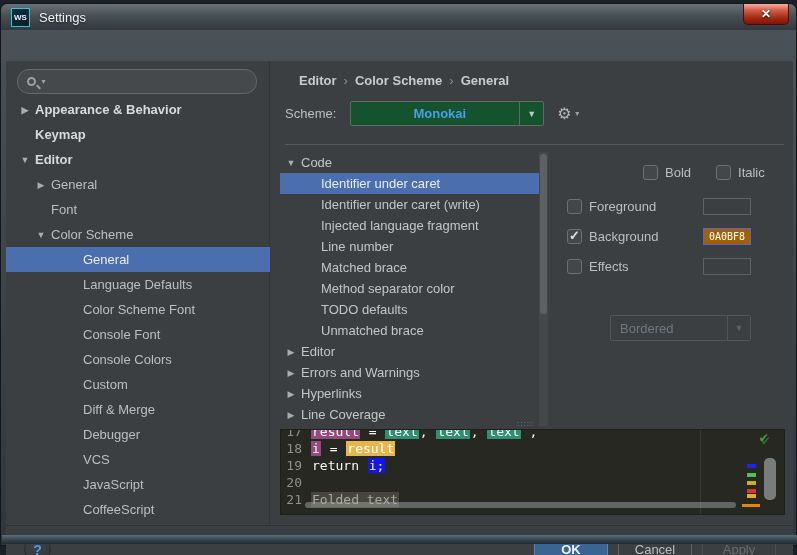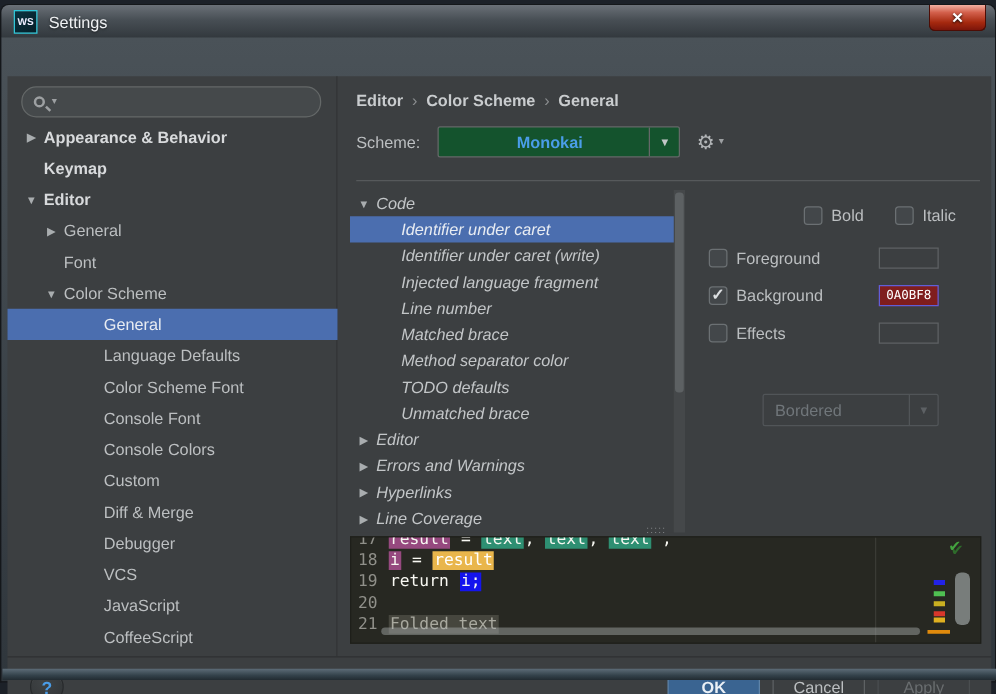--- a/index.html
+++ b/index.html
@@ -45,39 +45,39 @@
   .srow.bold { color:#d8dadc; font-weight:bold; }
   .srow.sel { background:#4b6eaf; color:#e8ecf2; }
   .srow.lvl0 { padding-left:14px; }
   .srow.lvl1 { padding-left:30px; }
   .srow.lvl2 { padding-left:62px; }
   .srow .lbl { margin-left:5px; }
   .srow.noarrow .lbl { margin-left:15px; }
 
   
   .main { position:absolute; left:265px; top:0; width:522px; height:464px; }
-  .breadcrumb { position:absolute; left:14px; top:12px; font-size:13px; font-weight:bold; color:#c9ccce; }
+  .breadcrumb { position:absolute; left:28px; top:12px; font-size:13px; font-weight:bold; color:#c9ccce; }
   .breadcrumb .sep { color:#8a8d8f; font-weight:normal; padding:0 7px; }
   .scheme-row { position:absolute; left:14px; top:40px; display:flex; align-items:center;text-align:center; }
   .scheme-label { color:#bcbfc1; font-size:13px; }
   .scheme-combo { margin-left:14px; width:194px; height:25px; background:#14532d;
     border:1px solid #646868; border-radius:2px; display:flex; align-items:center; }
   .scheme-value { flex:1; padding-left:9px; color:#4a9de8; font-size:13px; font-weight:bold; }
   .combo-arrow { width:24px; height:100%; border-left:1px solid #646868; display:flex;
     align-items:center; justify-content:center; color:#c3c6c8; font-size:9px; }
   .gear-wrap { margin-left:13px; display:flex; align-items:center; color:#b2b5b7; }
   .gear { font-size:16px; }
   .gear-caret { font-size:7px; margin-left:2px; color:#9da0a2; }
   .hdiv { position:absolute; left:14px; right:9px; top:83px; height:1px; background:#56595b; }
 
   
   .etree { position:absolute; left:9px; top:91px; width:268px; height:274px; background:#3c3f41; overflow:hidden; }
   .erow { height:21px; display:flex; align-items:center; font-size:13px; color:#c3c6c8; }
   .erow .arr { width:10px; font-size:9px; color:#a9adaf; text-align:center; }
-  .erow .lbl { margin-left:5px;font-style:italic; }
+  .erow .lbl { margin-left:5px; }
   .erow.lvl0 { padding-left:6px; }
   .erow.lvl1 { padding-left:36px; }
   .erow.sel { background:#4b6eaf; color:#e8ecf2; }
   .etree-scroll { position:absolute; right:0; top:0; width:9px; height:274px; background:#45484a; }
   .etree-thumb { position:absolute; left:1px; top:2px; width:7px; height:160px; background:#5d6163; border-radius:3px; }
   .grip { position:absolute; left:246px; top:358px; color:#84888a; font-size:8px; letter-spacing:1px; }
 
   
   .style-row { position:absolute; left:372px; top:104px; display:flex; align-items:center; }
   .cb { width:15px; height:15px; background:#43474a; border:1px solid #6b7073; border-radius:3px; position:relative; flex:none; }
@@ -282,21 +282,21 @@
 
         <div class="prop-rows" id="prop-rows">
             <div class="prow">
               <span class="cb"></span>
               <span class="cb-label">Foreground</span>
               <span class="color-field"></span>
             </div>
             <div class="prow">
               <span class="cb checked"></span>
               <span class="cb-label">Background</span>
-              <span class="color-field" style="background: #7f1d1d; color: rgb(255, 255, 255); border-color: rgb(95, 95, 216); text-align: right;">0A0BF8</span>
+              <span class="color-field" style="background: #a16207; color: rgb(255, 255, 255); border-color: rgb(95, 95, 216); text-align: right;">0A0BF8</span>
             </div>
             <div class="prow">
               <span class="cb"></span>
               <span class="cb-label">Effects</span>
               <span class="color-field"></span>
             </div>
           </div>
 
         <div class="effect-combo">
           <span class="effect-value">Bordered</span>

